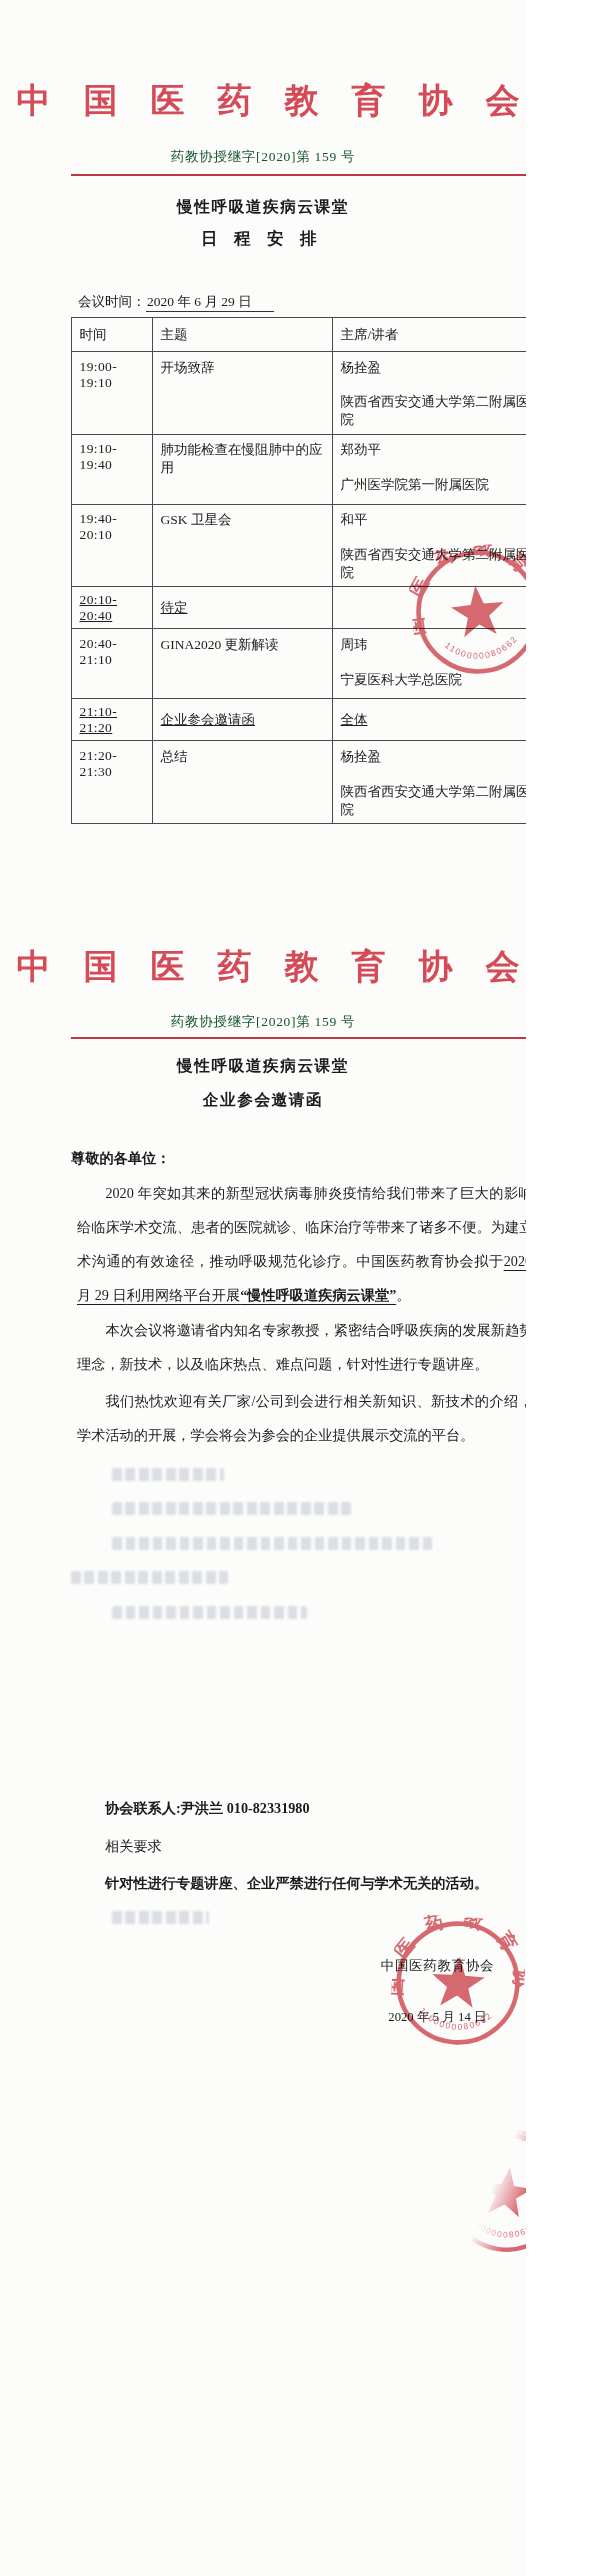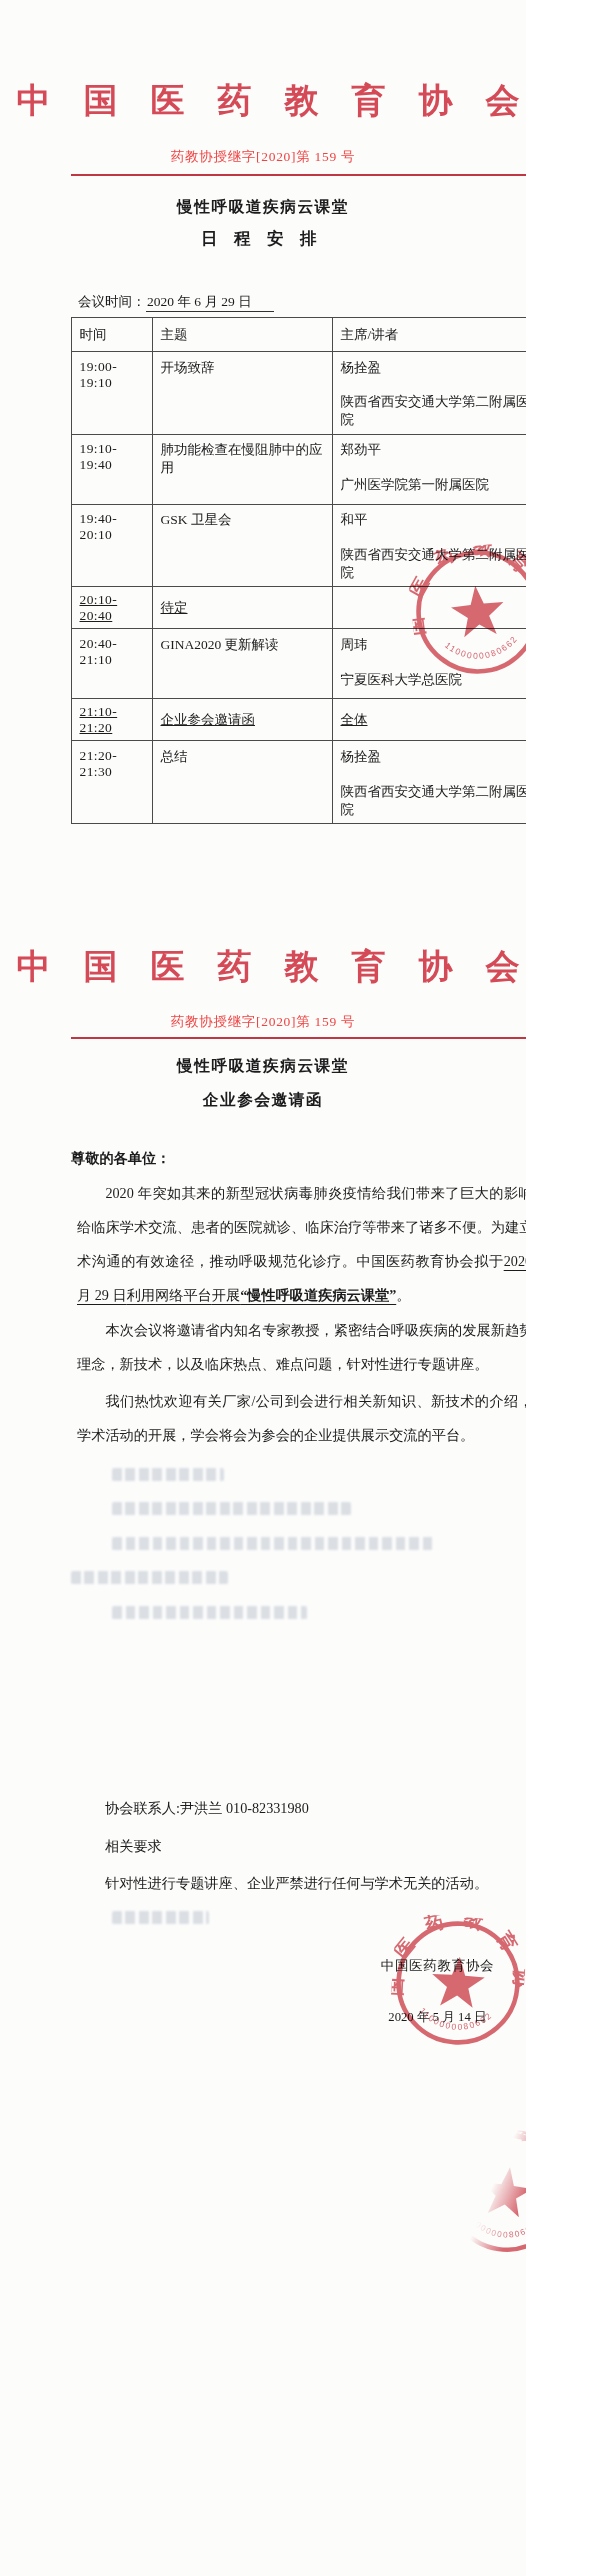--- a/index.html
+++ b/index.html
@@ -6,21 +6,21 @@
   .page{
     position:relative;width:526px;height:2576px;background:#fcfcfb;overflow:hidden;
     font-family:"Liberation Serif","DejaVu Serif",serif;color:#1c1c1c;
   }
   .abs{position:absolute;}
   .center{left:0;right:0;text-align:center;}
   .org-title{
     font-size:34px;font-weight:bold;color:#d44a57;
     letter-spacing:33px;padding-left:16.5px;white-space:nowrap;
   }
-  .doc-number{font-size:13.5px;letter-spacing:0.7px;color:#ef4444;}
+  .doc-number{font-size:13.5px;letter-spacing:0.7px;color:#14532d;}
   .red-rule{height:2.2px;background:#bf3743;}
   .course-title{font-size:15.7px;font-weight:bold;letter-spacing:1.5px;}
   .section-title{font-size:16.5px;font-weight:bold;letter-spacing:16.5px;padding-left:8.2px;}
   .meeting-time{font-size:13.5px;}
   .meeting-time .val{border-bottom:0.7px solid #333;padding:0 22.4px 2.2px 1.5px;}
   table.schedule{border-collapse:collapse;position:absolute;left:71px;top:317px;width:475px;table-layout:fixed;padding-left:48px;}
   table.schedule th,table.schedule td{
     border:0.7px solid #4a4a4a;font-weight:normal;text-align:left;
     font-size:13.5px;padding:4.5px 7.5px;overflow:hidden;
   }
@@ -31,21 +31,21 @@
   tr.short td, tr.hdr th{vertical-align:middle;}
   td.time{font-size:12.7px;letter-spacing:0.4px;}
   .aff{margin-top:16.5px;}
   .body-par{
     margin:4px;width:485px;left:73px;font-size:14.2px;line-height:34px;
     text-align:justify;text-indent:2em;
   }
   .salutation{font-size:14.2px;font-weight:bold;}
   .u{text-decoration:underline;text-underline-offset:3.7px;}
   .b{font-weight:bold;}
-  .plain-line{font-size:14.2px;}
+  .plain-line{font-size:14.2px;font-weight:bold;}
   .bold-line{font-size:14.2px;font-weight:normal;}
   .ghost{
     height:12.7px;border-radius:1.5px;filter:blur(1px);opacity:.55;
     background:repeating-linear-gradient(90deg, rgba(120,135,160,.45) 0 9.7px, rgba(120,135,160,0) 9.7px 13.5px);
   }
   .signature{width:187px;text-align:center;}
   .signature .sig-org{font-size:13.5px;letter-spacing:0.7px;}
   .signature .sig-date{font-size:12.7px;margin-top:34px;}
   svg.seal{color:#d14853;opacity:.82;mix-blend-mode:multiply;}
   .seal-ring{fill:none;stroke:currentColor;stroke-width:7;}

